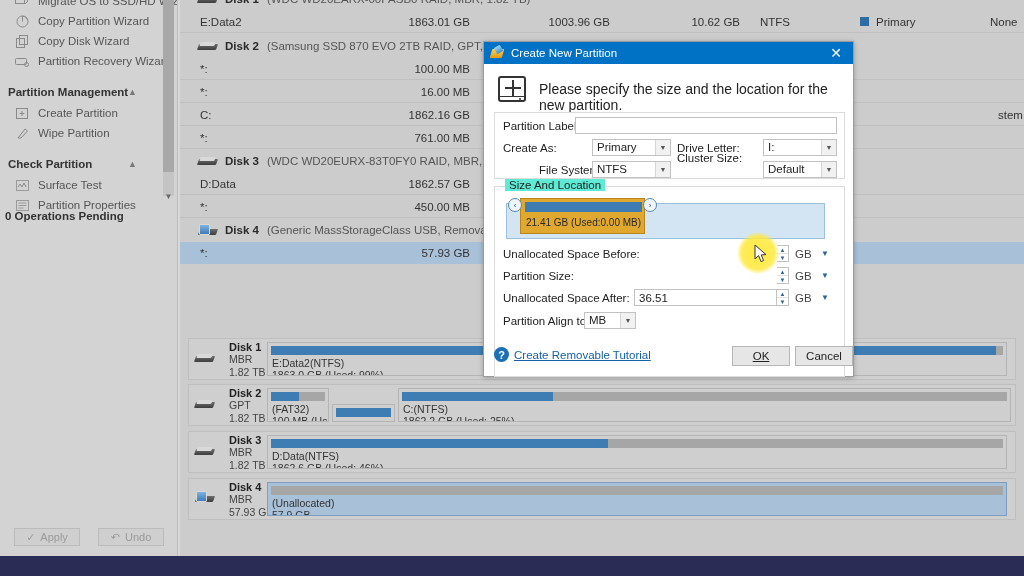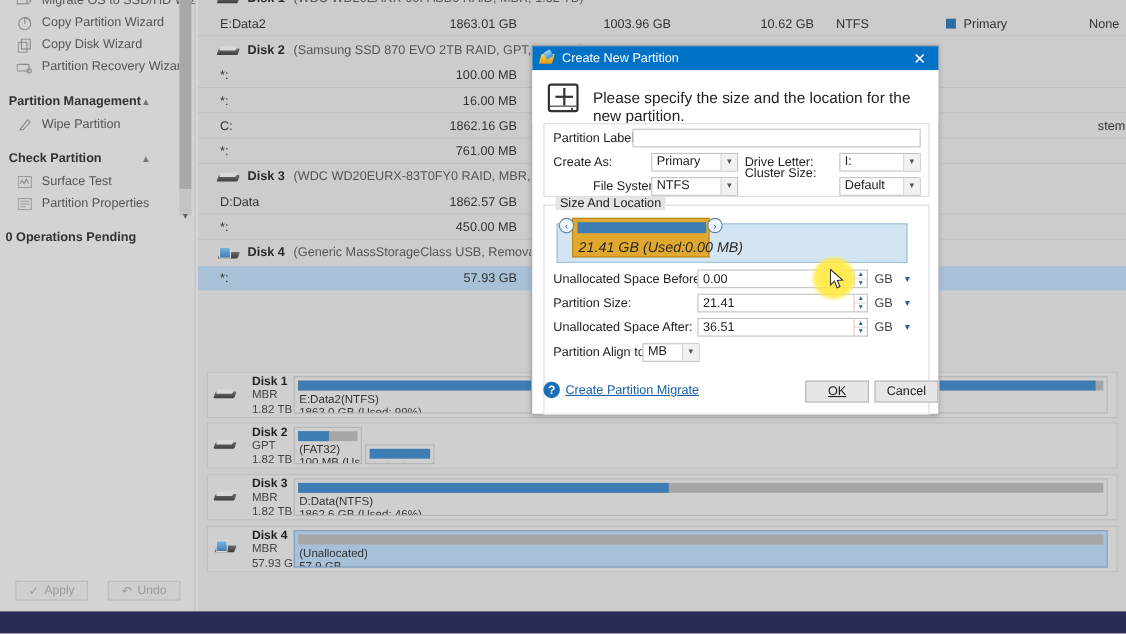--- a/index.html
+++ b/index.html
@@ -178,21 +178,21 @@
   #banner-icon .base { position: absolute; left: 0px; bottom: 3px; width: 24px; height: 1.5px; background: #333; }
   #banner-icon .dot { position: absolute; right: 3px; bottom: 0px; width: 2px; height: 2px; background: #333; border-radius: 50%; }
   #banner-text { position: absolute; left: 55px; top: 17px; font-size: 14px; color: #222; }
 
   .fieldset {
     position: absolute; border: 1px solid #dcdcdc; background: #fff;
   }
   #fs-top { left: 10px; top: 48px; width: 351px; height: 67px; }
   #fs-size { left: 10px; top: 122px; width: 351px; height: 191px; }
   #fs-size > legend {
-    position: absolute; left: 10px; top: -8px; background: #e5e5e5;
+    position: absolute; left: 10px; top: -8px; background: #5eead4;
     padding: 0 4px; font-size: 11.5px; color: #222;
   }
 
   .row-lbl { position: absolute; font-size: 11.5px; color: #222; }
   .inp {
     position: absolute; background: #fff; border: 1px solid #c2c2c2;
     font-size: 11.5px; color: #222; padding: 1px 4px; height: 17px;
     display: flex; align-items: center; font-family: "Liberation Sans", sans-serif;
   }
   .combo {
@@ -227,21 +227,21 @@
     display: flex; align-items: center; justify-content: center;
     font-size: 8px; color: #204a70; z-index: 4;
   }
   #arrow-l { left: 13px; }
   #arrow-r { left: 148px; }
   #seg-new {
     position: absolute; left: 25px; top: 11px; width: 125px; height: 36px;
     background: #e0a82e; border: 1px solid #b8861d; z-index: 3;
   }
   #seg-new .inner-bar { position: absolute; left: 4px; top: 3px; width: 117px; height: 10px; background: #3d7db3; }
-  #seg-new .lbl { position: absolute; left: 5px; top: 18px; font-size: 13px; color: #2a2a2a; white-space: nowrap; font-style: italic; }
+  #seg-new .lbl { position: absolute; left: 5px; top: 18px; font-size: 10px; color: #2a2a2a; white-space: nowrap; }
 
   #cursor-glow {
     position: absolute; left: 737px; top: 232px; width: 42px; height: 42px;
     border-radius: 50%; background: radial-gradient(circle, rgba(255,233,60,0.95) 0%, rgba(255,233,60,0.85) 55%, rgba(255,233,60,0) 72%);
     pointer-events: none; z-index: 50;
   }
   #cursor { position: absolute; left: 754px; top: 244px; z-index: 51; }
 
   #dlg-footer { position: absolute; left: 0; bottom: 0; width: 100%; height: 40px; }
   #help-icon {
@@ -303,20 +303,29 @@
               <circle cx="11.5" cy="9.5" r="2" fill="none" stroke="#8a8a8a"></circle>
             </svg>
         </span>
         <span>Partition Recovery Wizard</span>
       </div>
 
       <div class="side-gap"></div>
       <div class="side-head">
         <span>Partition Management</span>
         <span class="caret">▲</span>
+      </div>
+      <div class="side-item">
+        <span class="ic">
+          <svg width="13" height="13" viewBox="0 0 13 13">
+              <rect x="0.5" y="1.5" width="11" height="10" fill="none" stroke="#8a8a8a"></rect>
+              <path d="M6 4 v5 M3.5 6.5 h5" stroke="#8a8a8a"></path>
+            </svg>
+        </span>
+        <span>Create Partition</span>
       </div>
       <div class="side-item">
         <span class="ic">
           <svg width="13" height="13" viewBox="0 0 13 13">
               <path d="M2 11 L9 2 L11.5 4 L5 11 Z" fill="none" stroke="#8a8a8a"></path>
             </svg>
         </span>
         <span>Wipe Partition</span>
       </div>
 
@@ -491,20 +500,27 @@
           <div class="l1">(FAT32)</div>
           <div class="l2">100 MB (Us</div>
         </div>
         <div class="part" style="flex:0 0 8.4%;margin-top:16px;">
           <div class="bar">
               <i style="width:100%"></i>
             </div>
           <div class="l1">(Other)</div>
           <div class="l2">16 MB</div>
         </div>
+        <div class="part" style="flex:1 1 auto;">
+          <div class="bar">
+              <i style="width:25%"></i>
+            </div>
+          <div class="l1">C:(NTFS)</div>
+          <div class="l2">1862.2 GB (Used: 25%)</div>
+        </div>
       </div>
     </div>
 
     <div class="disk-card" style="top:99px;">
       <span class="hdd-ic dc-ic" style="width:26px;height:15px;"></span>
       <div class="dc-info" style="left:40px;">
         <div class="nm">Disk 3</div>
         <div class="ln">MBR</div>
         <div class="ln">1.82 TB</div>
       </div>
@@ -589,30 +605,28 @@
 
         <div id="sizebar"></div>
         <div id="arrow-l">‹</div>
         <div id="arrow-r">›</div>
         <div id="seg-new">
           <div class="inner-bar"></div>
           <div class="lbl">21.41 GB (Used:0.00 MB)</div>
         </div>
 
         <div class="row-lbl" style="left:8px; top:61px;">Unallocated Space Before:</div>
-        <div class="inp" style="left:139px; top:58px; width:143px;">0.00</div>
         <div class="spin" style="left:282px; top:58px;">
           <i>▲</i>
             <i>▼</i>
         </div>
         <div class="unit" style="left:300px; top:61px;">GB</div>
         <div class="unit-arw" style="left:326px; top:62px;">▼</div>
 
         <div class="row-lbl" style="left:8px; top:83px;">Partition Size:</div>
-        <div class="inp" style="left:139px; top:80px; width:143px;">21.41</div>
         <div class="spin" style="left:282px; top:80px;">
           <i>▲</i>
             <i>▼</i>
         </div>
         <div class="unit" style="left:300px; top:83px;">GB</div>
         <div class="unit-arw" style="left:326px; top:84px;">▼</div>
 
         <div class="row-lbl" style="left:8px; top:105px;">Unallocated Space After:</div>
         <div class="inp" style="left:139px; top:102px; width:143px;">36.51</div>
         <div class="spin" style="left:282px; top:102px;">
@@ -624,21 +638,21 @@
 
         <div class="row-lbl" style="left:8px; top:128px;">Partition Align to:</div>
         <div class="combo" style="left:89px; top:125px; width:52px;">
           <span class="val">MB</span>
           <span class="arw">▼</span>
         </div>
       </div>
 
       <div id="dlg-footer">
         <div id="help-icon">?</div>
-        <a id="tutorial-link" href="#">Create Partition Migrate</a>
+        <a id="tutorial-link" href="#">Create Removable Tutorial</a>
         <div class="dlg-btn" id="btn-ok">
           <span class="uline">OK</span>
         </div>
         <div class="dlg-btn" id="btn-cancel">
           <span>Cancel</span>
         </div>
       </div>
     </div>
   </div>
 

